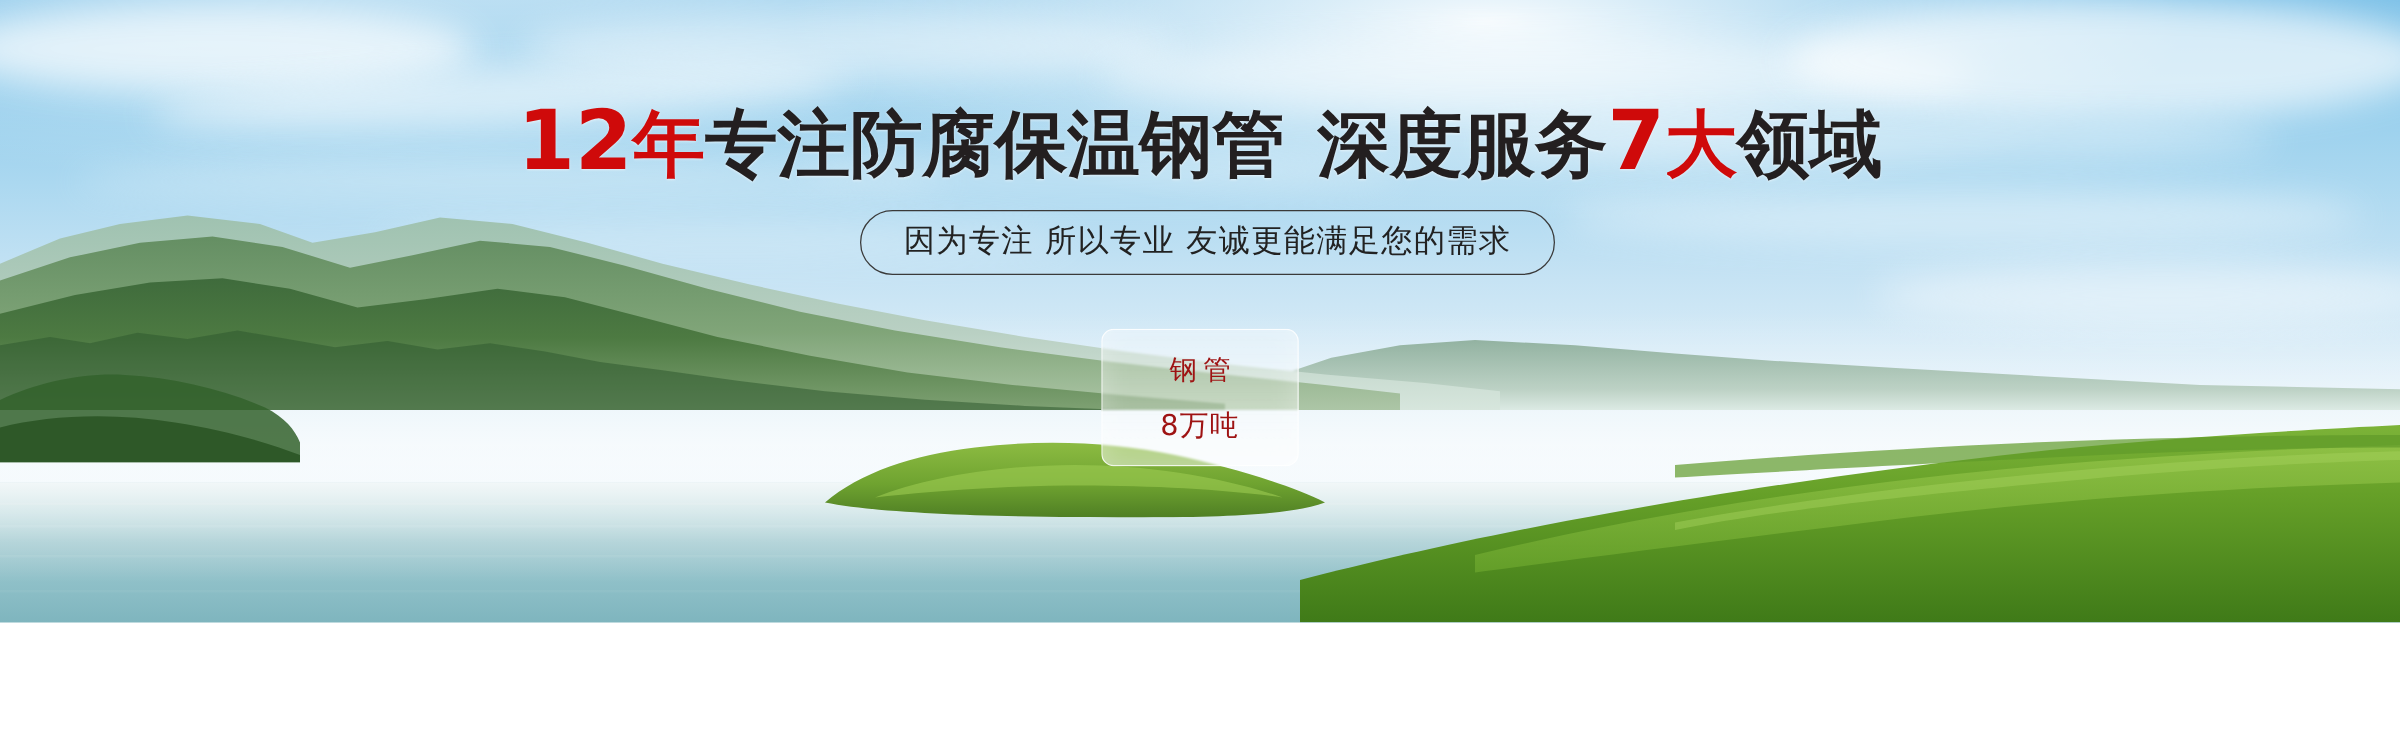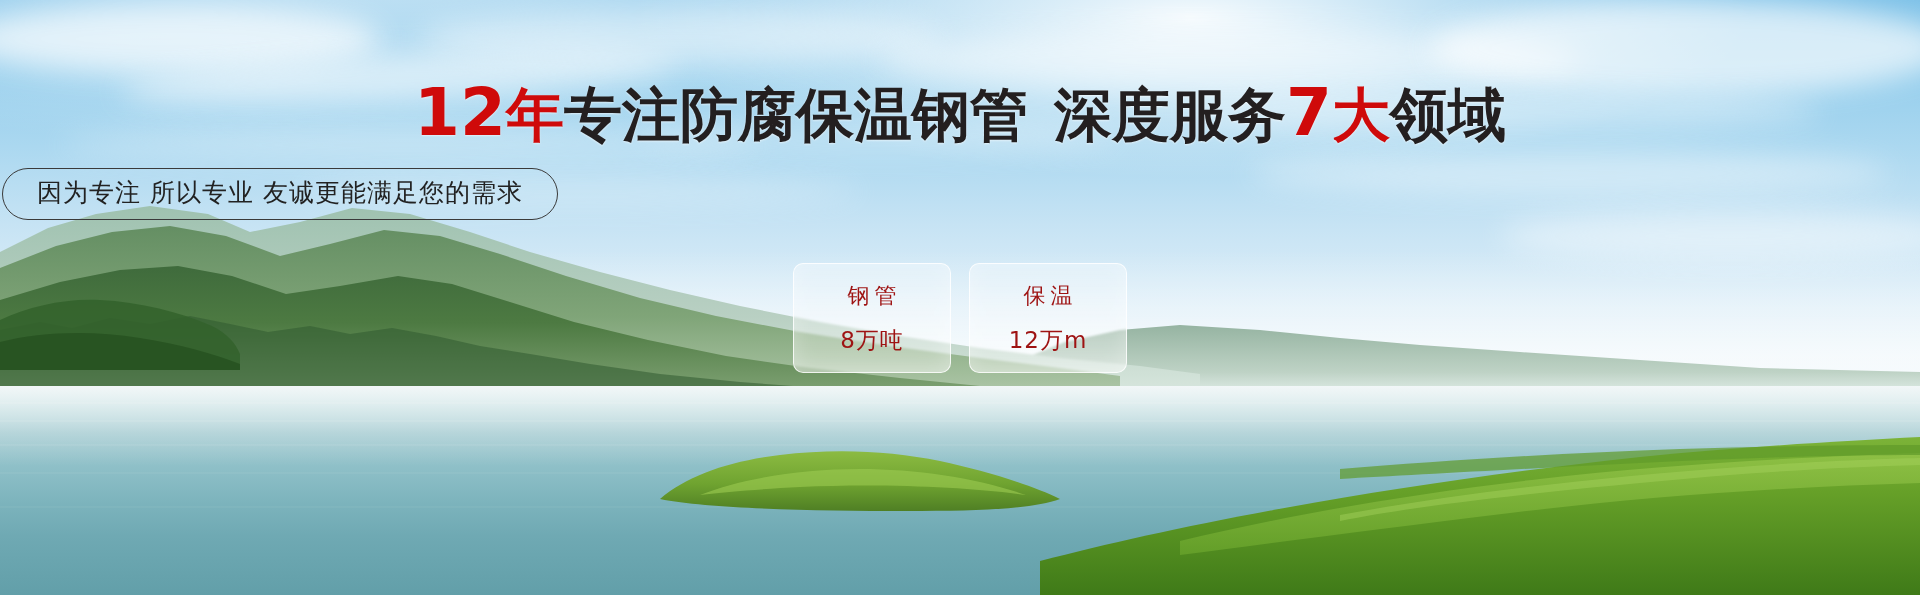--- a/index.html
+++ b/index.html
@@ -1,20 +1,20 @@
 <!DOCTYPE html>
 <html><head>
 <meta charset="utf-8">
 <title>Hero Banner</title>
 <style>
   * { margin:0; padding:0; box-sizing:border-box; }
   html,body { width:1920px; height:595px; overflow:hidden; background:#fff;
     font-family:"DejaVu Sans","Liberation Sans",sans-serif; }
 
-  .banner { position:relative; width:1920px; height:595px; overflow:hidden; }
+  .banner { position:relative; width:1920px; height:498px; overflow:hidden; }
 
   
   .sky { position:absolute; inset:0 0 auto 0; height:430px;
     background:
       radial-gradient(ellipse 900px 260px at 62% 4%, rgba(255,255,255,.92) 0%, rgba(255,255,255,0) 62%),
       radial-gradient(ellipse 1300px 300px at 20% -6%, rgba(255,255,255,.55) 0%, rgba(255,255,255,0) 60%),
       linear-gradient(180deg,#7fc2e8 0%, #93cdec 16%, #abd8f0 34%, #c6e3f4 52%, #ddeef8 70%, #eef6fb 86%, #f7fbfd 100%);
   }
   .cloud { position:absolute; border-radius:50%; background:rgba(255,255,255,.85);
     filter: blur(14px); pointer-events:none; }
@@ -56,21 +56,21 @@
 
   .headline { position:absolute; left:0; right:0; top:82px; text-align:center;
     white-space:nowrap; font-size:58px; line-height:62px; font-weight:700;
     letter-spacing:0px; color:#231f20;
     text-shadow:0 1px 2px rgba(255,255,255,.55); }
   .headline .num { color:#cf0a0a; font-size:66px; font-weight:700;
     font-family:"DejaVu Sans","Liberation Sans",sans-serif; }
   .headline .redcn { color:#cf0a0a; }
   .headline .gap { display:inline-block; width:26px; }
 
-  .pillwrap { position:absolute; left:2px; right:0; top:168px; text-align:left; }
+  .pillwrap { position:absolute; left:12px; right:0; top:168px; text-align:center; }
   .pill { display:inline-block; border:1.6px solid #3a3a3a; border-radius:28px;
     padding:9px 34px 11px; font-size:25px; line-height:30px; color:#222;
     letter-spacing:1px; background:transparent; }
 
   
   .cards { position:absolute; left:0; right:0; top:263px; display:flex;
     justify-content:center; gap:18px; }
   .card { width:158px; height:110px; border-radius:10px;
     border:1px solid rgba(255,255,255,.85);
     background:linear-gradient(180deg, rgba(255,255,255,.26) 0%, rgba(255,255,255,.40) 100%);
@@ -219,20 +219,16 @@
     </div>
 
     <div class="cards">
 
       <div class="card">
         <div class="lbl">钢管</div>
         <div class="val"><span>8万吨</span></div>
       </div>
 
 
-      <div class="card">
-        <div class="lbl">保温</div>
-        <div class="val"><span>12万m</span></div>
-      </div>
 
     </div>
   </div>
 </div>
 
 </body></html>

